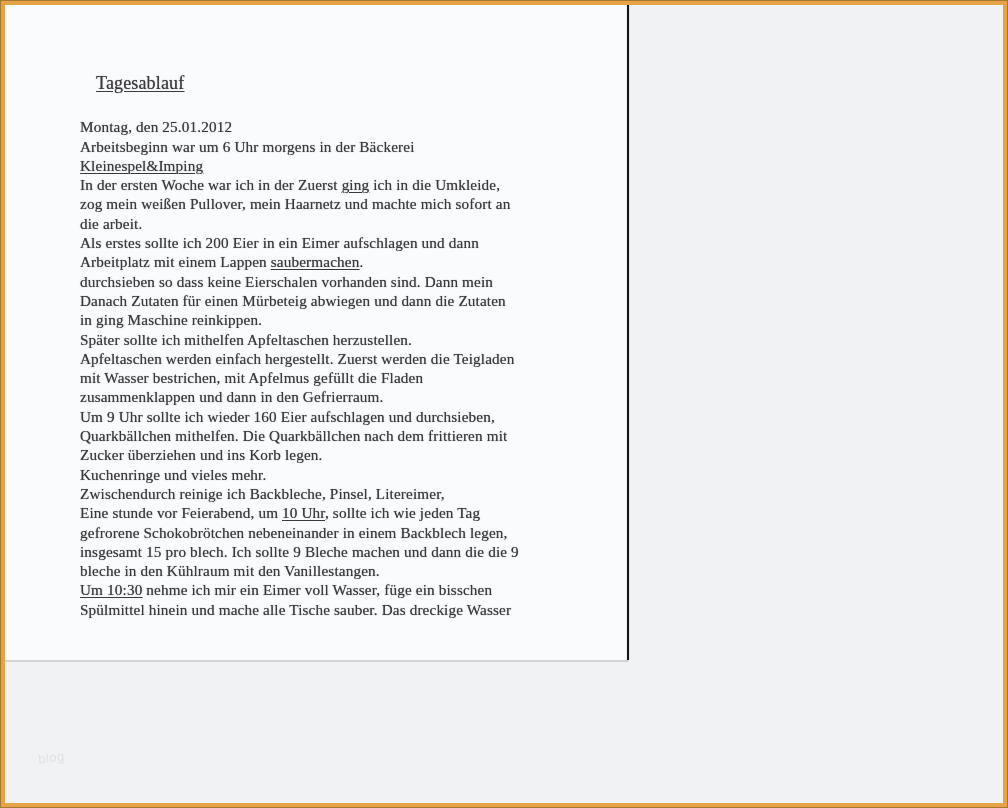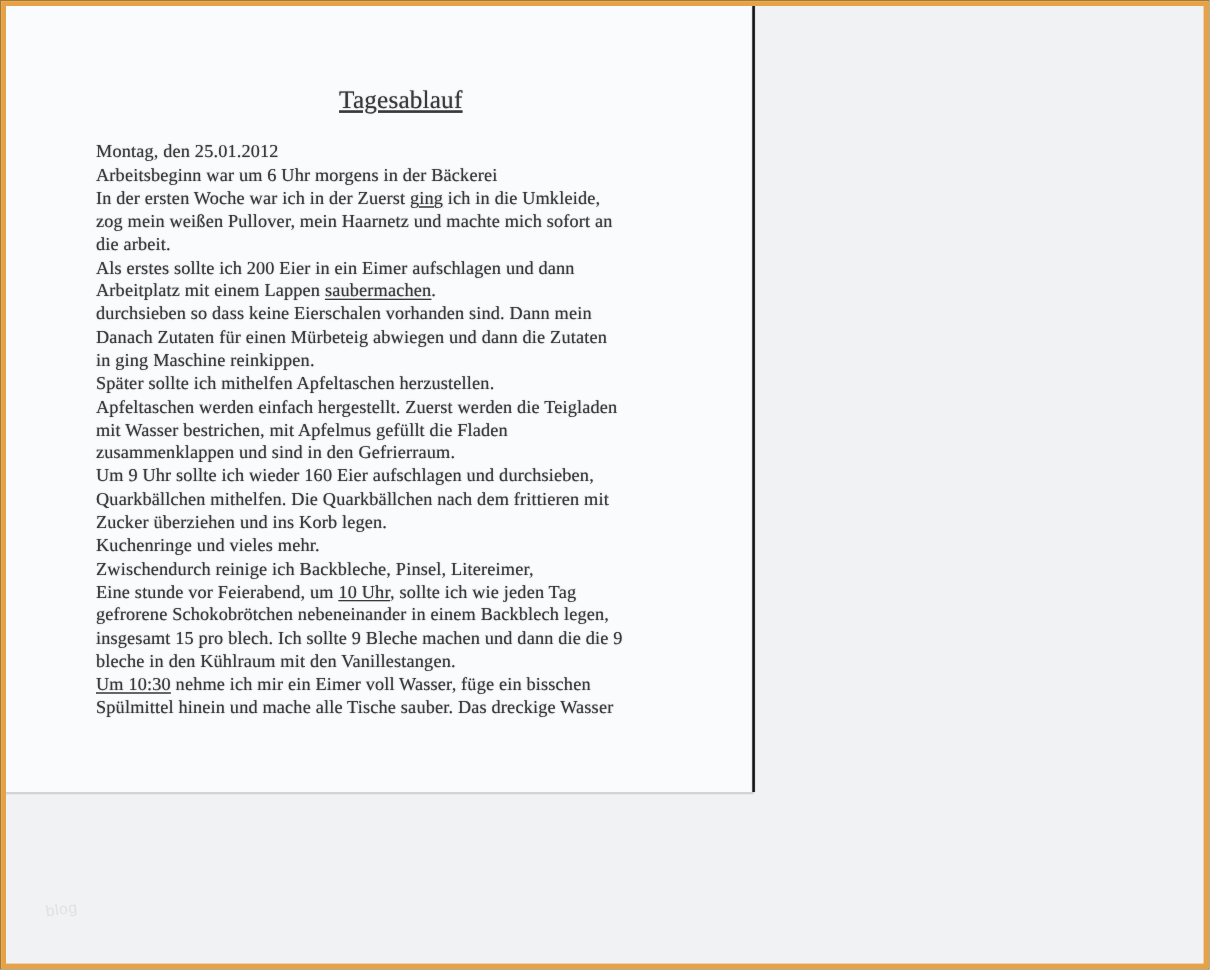--- a/index.html
+++ b/index.html
@@ -53,25 +53,24 @@
     left: 75px; top: 69px;      
     width: 492px;
     color: #3a3a3d;
     font-size: 15.2px;
     line-height: 19.3px;
     letter-spacing: 0.15px;
     text-shadow: 0 0 1px rgba(70,70,75,0.75);
   }
 
   .doc-title {
-    font-size: 21px;
+    font-size: 18px;
     text-decoration: underline;
     text-underline-offset: 2px;
     margin: 0 0 24px 16px;
-    text-align: center;
   }
 
   .doc-line { white-space: nowrap; }
   .doc-line .u {
     text-decoration: underline;
     text-underline-offset: 2px;
     text-decoration-thickness: 1px;
   }
 
   .blog-watermark {
@@ -89,32 +88,33 @@
 <body>
 
 <div class="scan-canvas">
 
   <div class="paper">
     <div class="doc-text-block">
       <div class="doc-title">Tagesablauf</div>
       <div>
           <div class="doc-line"><span>Montag, den 25.01.2012</span></div>
           <div class="doc-line"><span>Arbeitsbeginn war um 6 Uhr morgens in der Bäckerei</span></div>
+          <div class="doc-line"><span class="u">Kleinespel&amp;Imping</span></div>
           <div class="doc-line"><span>In der ersten Woche war ich in der Zuerst </span><span class="u">ging</span><span> ich in die Umkleide,</span></div>
           <div class="doc-line"><span>zog mein weißen Pullover, mein Haarnetz und machte mich sofort an</span></div>
           <div class="doc-line"><span>die arbeit.</span></div>
           <div class="doc-line"><span>Als erstes sollte ich 200 Eier in ein Eimer aufschlagen und dann</span></div>
           <div class="doc-line"><span>Arbeitplatz mit einem Lappen </span><span class="u">saubermachen</span><span>.</span></div>
           <div class="doc-line"><span>durchsieben so dass keine Eierschalen vorhanden sind. Dann mein</span></div>
           <div class="doc-line"><span>Danach  Zutaten für einen Mürbeteig abwiegen und dann die Zutaten</span></div>
           <div class="doc-line"><span>in ging Maschine reinkippen.</span></div>
           <div class="doc-line"><span>Später sollte ich mithelfen Apfeltaschen herzustellen.</span></div>
           <div class="doc-line"><span>Apfeltaschen werden einfach hergestellt. Zuerst werden die Teigladen</span></div>
           <div class="doc-line"><span>mit Wasser bestrichen, mit Apfelmus gefüllt die Fladen</span></div>
-          <div class="doc-line"><span>zusammenklappen und sind in den Gefrierraum.</span></div>
+          <div class="doc-line"><span>zusammenklappen und dann in den Gefrierraum.</span></div>
           <div class="doc-line"><span>Um 9 Uhr sollte ich wieder 160 Eier aufschlagen und durchsieben,</span></div>
           <div class="doc-line"><span>Quarkbällchen mithelfen. Die Quarkbällchen nach dem frittieren mit</span></div>
           <div class="doc-line"><span>Zucker überziehen und ins Korb legen.</span></div>
           <div class="doc-line"><span>Kuchenringe und vieles mehr.</span></div>
           <div class="doc-line"><span>Zwischendurch reinige ich Backbleche, Pinsel, Litereimer,</span></div>
           <div class="doc-line"><span>Eine stunde vor Feierabend, um </span><span class="u">10 Uhr</span><span>, sollte ich wie jeden Tag</span></div>
           <div class="doc-line"><span>gefrorene Schokobrötchen nebeneinander in einem Backblech legen,</span></div>
           <div class="doc-line"><span>insgesamt 15 pro blech. Ich sollte 9 Bleche machen und dann die die 9</span></div>
           <div class="doc-line"><span>bleche in den Kühlraum mit den Vanillestangen.</span></div>
           <div class="doc-line"><span class="u">Um 10:30</span><span> nehme ich mir ein Eimer voll Wasser, füge ein bisschen</span></div>

